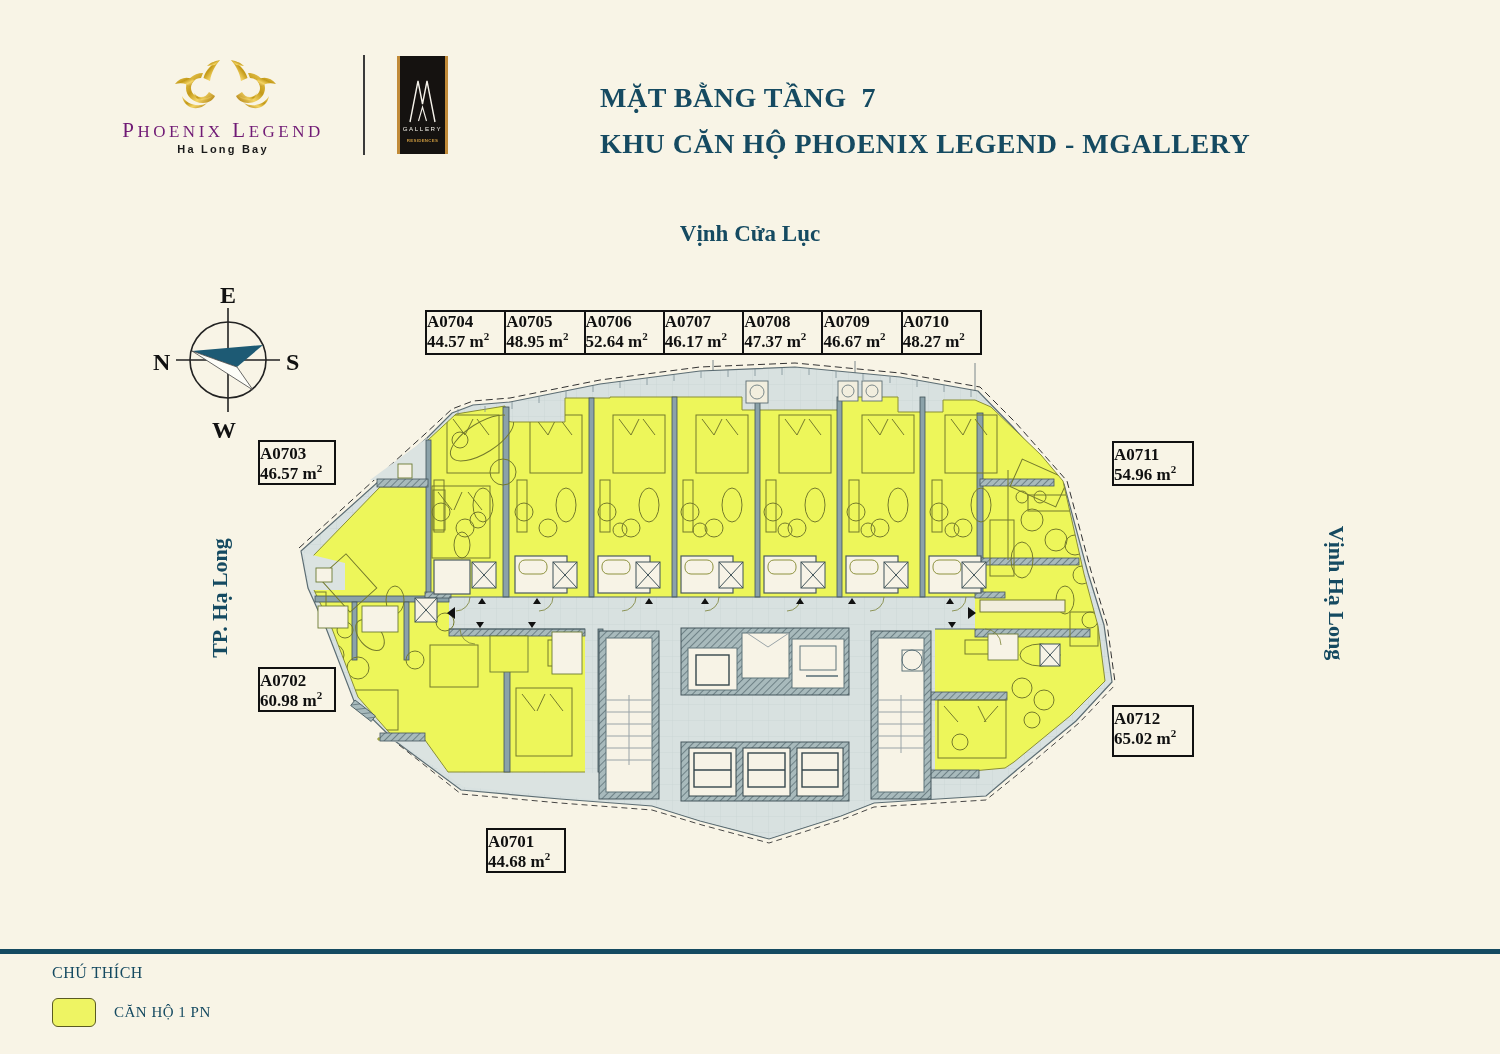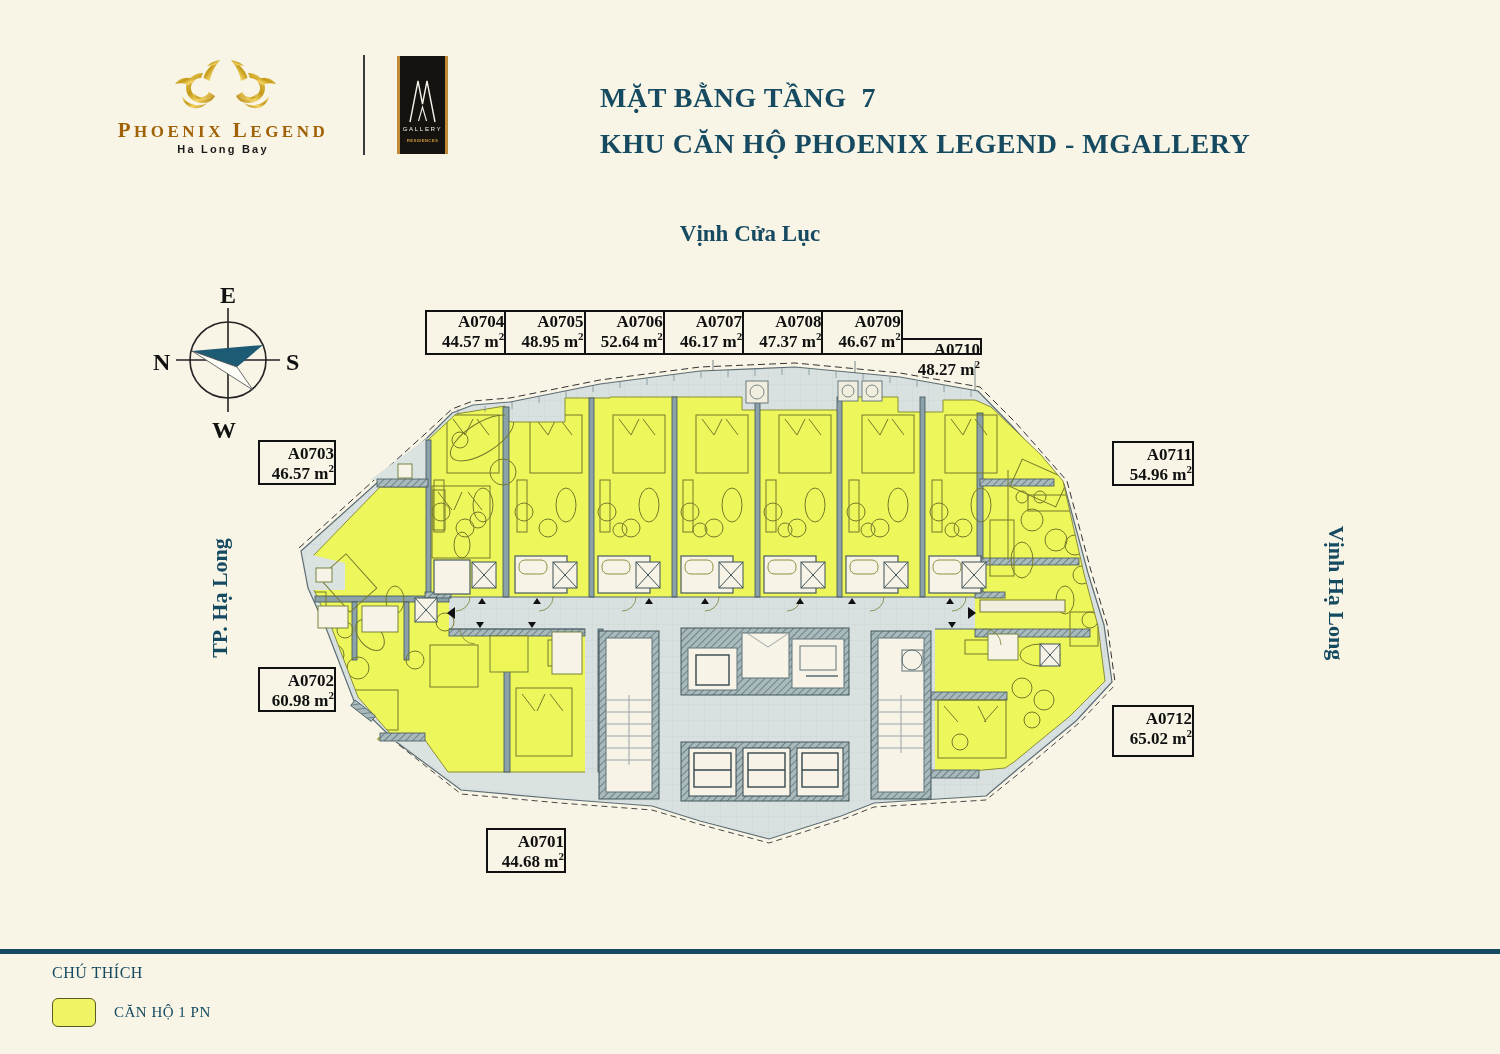--- a/index.html
+++ b/index.html
@@ -1,34 +1,34 @@
 <!DOCTYPE html>
 <html><head>
 <meta charset="utf-8">
 <style>
   html,body{margin:0;padding:0;}
   body{width:1500px;height:1054px;background:#f8f4e6;position:relative;overflow:hidden;
        font-family:"Liberation Serif",serif;}
   .abs{position:absolute;}
-  .labelbox{position:absolute;border:2px solid #111;text-align:right;
+  .labelbox{position:absolute;border:2px solid #111;text-align:left;
      font-weight:bold;font-size:17px;line-height:20px;color:#101010;padding-top:2px;box-sizing:border-box;}
   .labelbox sup{font-size:11px;line-height:0;}
   #title1{left:600px;top:82px;font-size:28px;font-weight:bold;color:#154a61;letter-spacing:0.5px;}
   #title2{left:600px;top:128px;font-size:28px;font-weight:bold;color:#154a61;letter-spacing:0.5px;}
   #vcl{left:650px;top:221px;width:200px;text-align:center;font-size:23px;font-weight:bold;color:#154a61;}
   #tphl{left:120px;top:585px;width:200px;text-align:center;font-size:22px;font-weight:bold;color:#154a61;
         transform:rotate(-90deg);}
   #vhl{left:1236px;top:580px;width:200px;text-align:center;font-size:22px;font-weight:bold;color:#154a61;
         transform:rotate(90deg);}
   #footline{left:0;top:949px;width:1500px;height:5px;background:#154a61;}
   #chuthich{left:52px;top:964px;font-size:16px;color:#154a61;letter-spacing:0.5px;}
   #legbox{left:52px;top:998px;width:42px;height:27px;background:#eef463;border:1.5px solid #5a5a22;border-radius:6px;}
   #legtext{left:114px;top:1004px;font-size:15px;color:#154a61;letter-spacing:0.5px;}
   
-  #plg-name{left:97px;top:118px;width:252px;text-align:center;color:#a16207;font-size:21px;font-weight:bold;letter-spacing:3.5px;}
+  #plg-name{left:97px;top:118px;width:252px;text-align:center;color:#701a75;font-size:21px;font-weight:normal;letter-spacing:3.5px;}
   #plg-sub{left:97px;top:143px;width:252px;text-align:center;color:#1a1a1a;font-size:11px;font-weight:bold;font-family:"Liberation Sans",sans-serif;letter-spacing:2.2px;}
   #sep{left:363px;top:55px;width:2px;height:100px;background:#3a3a3a;}
   #mgal{left:397px;top:56px;width:45px;height:98px;background:#151210;border-left:3px solid #c18a38;border-right:3px solid #c18a38;}
 </style>
 </head>
 <body>
 <div class="abs" id="title1">MẶT BẰNG TẦNG&nbsp; 7</div>
 <div class="abs" id="title2">KHU CĂN HỘ PHOENIX LEGEND - MGALLERY</div>
 <div class="abs" id="vcl">Vịnh Cửa Lục</div>
 <div class="abs" id="tphl">TP. Hạ Long</div>
@@ -75,21 +75,21 @@
 <div class="labelbox" style="left:1112px;top:441px;width:82px;height:45px;">A0711<br>54.96 m<sup>2</sup></div>
 <div class="labelbox" style="left:1112px;top:705px;width:82px;height:52px;">A0712<br>65.02 m<sup>2</sup></div>
 <div class="labelbox" style="left:425px;top:310px;width:557px;height:45px;border:none;padding:0;">
   <div style="display:flex;width:100%;height:100%;">
     <div style="flex:1;border:2px solid #111;">A0704<br>44.57 m<sup>2</sup></div>
     <div style="flex:1;border:2px solid #111;border-left:none;">A0705<br>48.95 m<sup>2</sup></div>
     <div style="flex:1;border:2px solid #111;border-left:none;">A0706<br>52.64 m<sup>2</sup></div>
     <div style="flex:1;border:2px solid #111;border-left:none;">A0707<br>46.17 m<sup>2</sup></div>
     <div style="flex:1;border:2px solid #111;border-left:none;">A0708<br>47.37 m<sup>2</sup></div>
     <div style="flex:1;border:2px solid #111;border-left:none;">A0709<br>46.67 m<sup>2</sup></div>
-    <div style="flex:1;border:2px solid #111;border-left:none;margin-top:28px;">A0710<br>48.27 m<sup>2</sup></div>
+    <div style="flex:1;border:2px solid #111;border-left:none;">A0710<br>48.27 m<sup>2</sup></div>
   </div>
 </div>
 
 <svg class="abs" id="plan" width="1500" height="1054" viewBox="0 0 1500 1054" style="left:0;top:0;pointer-events:none;">
 <defs>
 <pattern id="hatch" width="5" height="5" patternTransform="rotate(45)" patternUnits="userSpaceOnUse">
   <rect width="5" height="5" fill="#a8babc"></rect>
   <line x1="0" y1="0" x2="0" y2="5" stroke="#55686e" stroke-width="1.4"></line>
 </pattern>
 <pattern id="grid" width="16" height="16" patternUnits="userSpaceOnUse">

